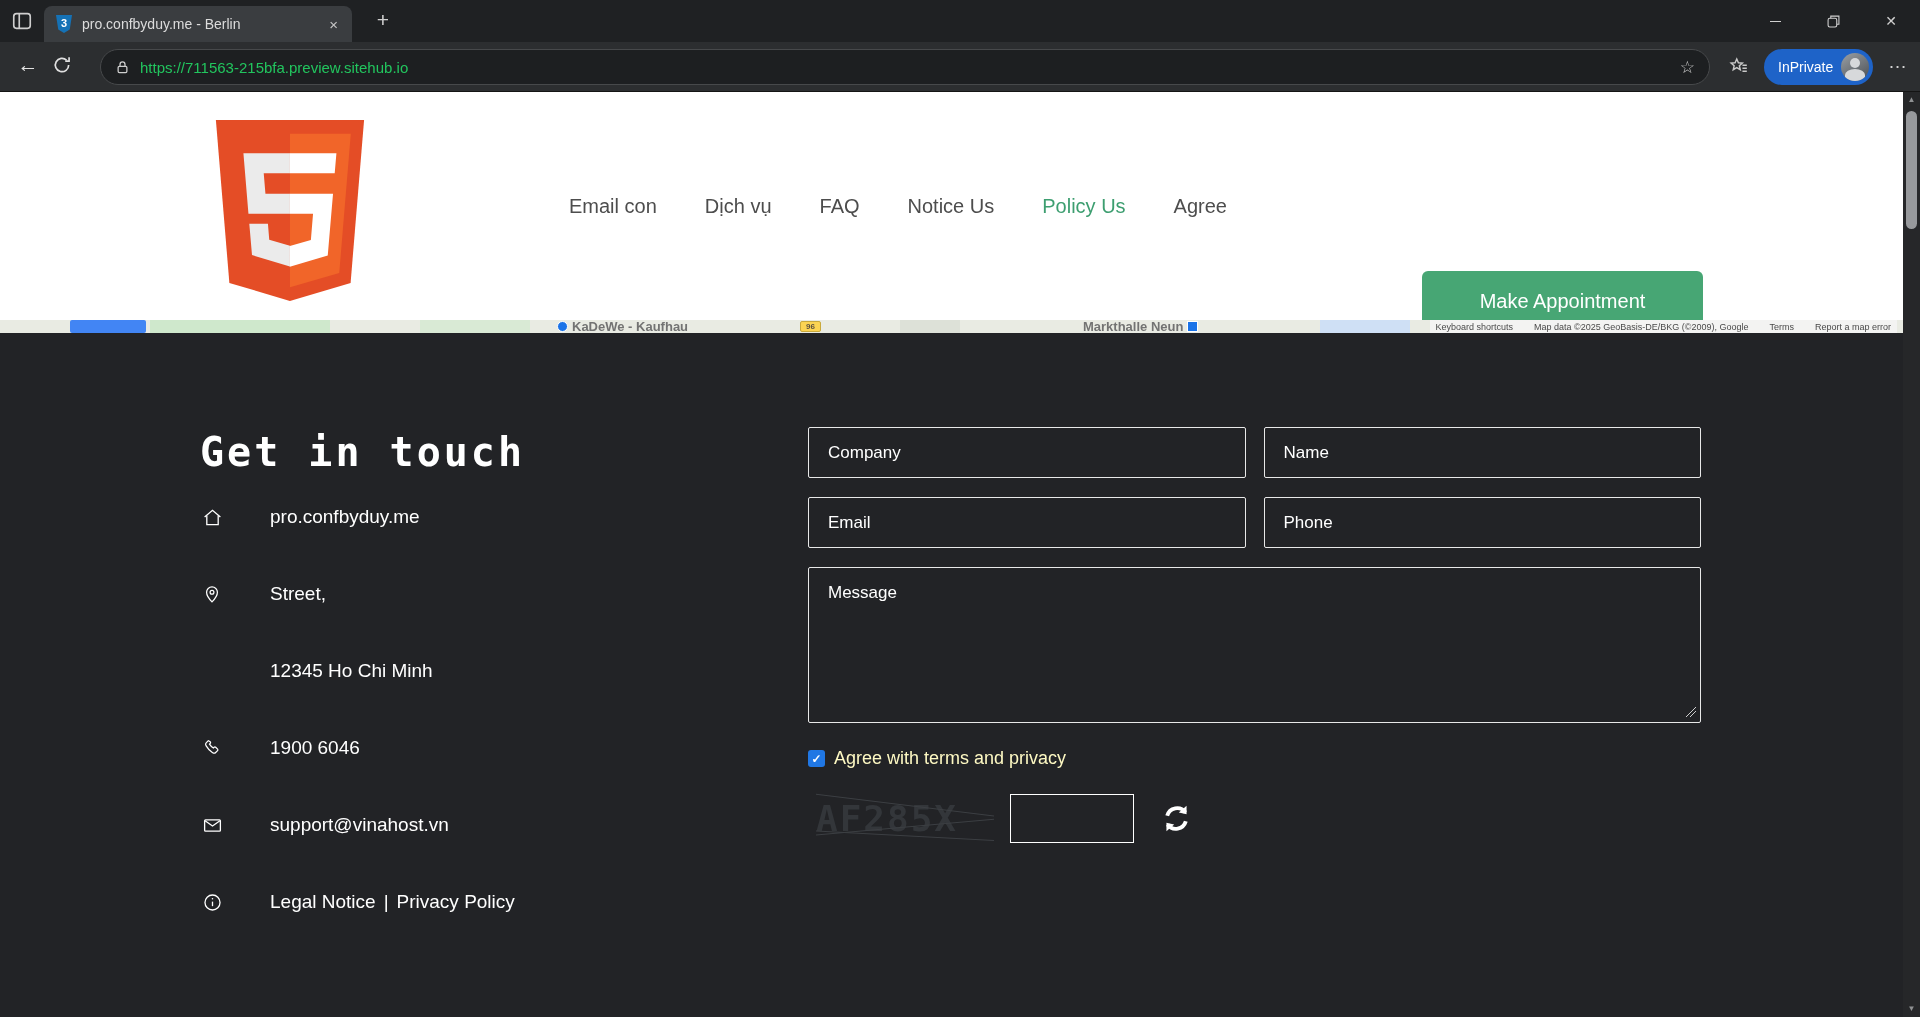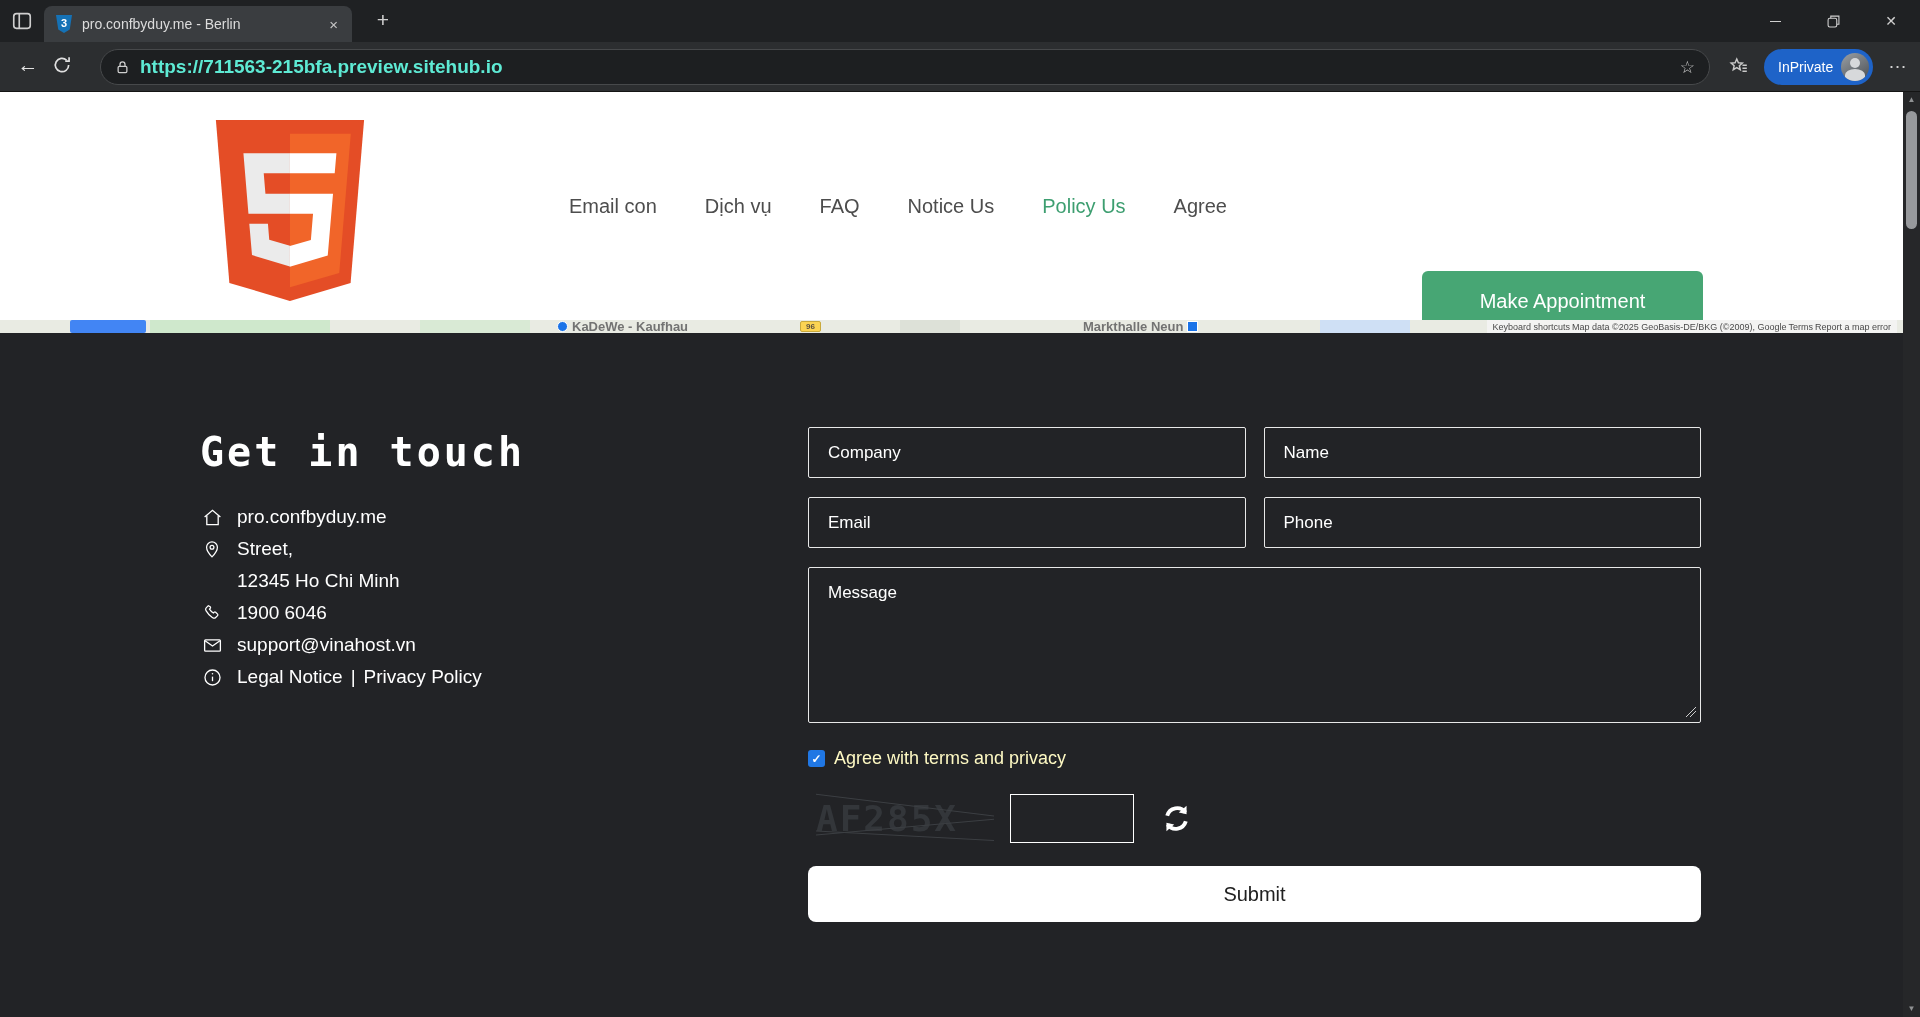--- a/index.html
+++ b/index.html
@@ -15,21 +15,21 @@
   .tab-close { color:#c6c6c6; font-size:15px; padding:0 4px; }
   .new-tab { position:absolute; left:368px; top:6px; color:#cfcfcf; font-size:21px; width:30px; height:30px; text-align:center; line-height:28px; }
   .win-controls { position:absolute; right:0; top:0; height:42px; display:flex; }
   .win-btn { width:58px; height:42px; display:flex; align-items:center; justify-content:center; color:#d0d0d0; font-size:14px; }
   .min-line { width:11px; height:1px; background:#d0d0d0; }
 
   .toolbar { position:absolute; top:42px; left:0; width:1920px; height:50px; background:#2c2e30; border-bottom:1px solid #141414; }
   .back { position:absolute; left:14px; top:11px; font-size:21px; color:#e2e2e2; width:28px; text-align:center; }
   .reload { position:absolute; left:52px; top:13px; }
   .url-pill { position:absolute; left:100px; top:7px; width:1610px; height:36px; background:#1d1f21; border:1px solid #47494b; border-radius:18px; display:flex; align-items:center; padding:0 14px; }
-  .url-text { color:#5eead4; font-size:19px; margin-left:10px; flex:1;font-weight:bold; }
+  .url-text { color:#22c55e; font-size:15px; margin-left:10px; flex:1; }
   .star { color:#c9c9c9; font-size:17px; }
   .fav-hub { position:absolute; left:1728px; top:14px; }
   .inprivate { position:absolute; left:1764px; top:7px; height:36px; border-radius:18px; background:#1e63c8; display:flex; align-items:center; padding:0 4px 0 14px; }
   .inprivate-label { color:#fff; font-size:14px; }
   .avatar { width:28px; height:28px; border-radius:50%; margin-left:8px; background:linear-gradient(145deg,#9aa0a6,#4a4e52); position:relative; overflow:hidden; }
   .avatar .head { position:absolute; left:9px; top:5px; width:10px; height:10px; border-radius:50%; background:#d7d9db; }
   .avatar .bust { position:absolute; left:4px; top:16px; width:20px; height:12px; border-radius:50% 50% 0 0; background:#d7d9db; }
   .more { position:absolute; right:12px; top:9px; color:#d5d5d5; font-size:19px; letter-spacing:1px; }
 
   
@@ -43,27 +43,27 @@
 
   
   .map-strip { position:absolute; top:228px; left:0; right:0; height:13px; background:#e9ebe3; overflow:hidden; }
   .patch { position:absolute; top:0; height:13px; }
   .blue-box { position:absolute; left:70px; top:0; width:76px; height:13px; background:#4285f4; border-radius:2px; }
   .poi { position:absolute; top:0; height:13px; display:flex; align-items:center; gap:4px; }
   .poi-dot { width:11px; height:11px; border-radius:50%; background:#1a73e8; border:1.5px solid #fff; flex:0 0 auto; }
   .poi-sq { width:11px; height:11px; background:#1a73e8; border:1.5px solid #fff; flex:0 0 auto; }
   .poi-label { color:#737373; font-size:13px; font-weight:bold; white-space:nowrap; }
   .road-badge { position:absolute; left:800px; top:1px; width:21px; height:11px; background:#fcd452; border:1px solid #c9a93c; border-radius:2px; color:#5f5340; font-size:8px; font-weight:bold; text-align:center; line-height:9px; }
-  .attrib { position:absolute; right:6px; top:0; height:13px; display:flex; align-items:center; gap:2px; background:rgba(245,245,245,.85); padding:0 6px; }
+  .attrib { position:absolute; right:6px; top:0; height:13px; display:flex; align-items:center; gap:21px; background:rgba(245,245,245,.85); padding:0 6px; }
   .attrib span { font-size:9px; color:#4a4a4a; white-space:nowrap; }
 
   
   .dark { position:absolute; top:241px; left:0; right:0; bottom:0; background:#222326; color:#fff; }
   .gi-heading { position:absolute; left:200px; top:96px; font-family:"DejaVu Sans Mono",monospace; font-weight:bold; font-size:40px; letter-spacing:3px; color:#fff; }
-  .contact-list { position:absolute; left:199px; top:168px; display:grid; grid-template-columns:26px auto; column-gap:12px; row-gap:0; }
+  .contact-list { position:absolute; left:199px; top:168px; display:grid; grid-template-columns:26px auto; column-gap:12px; row-gap:0;gap:45px; }
   .c-icon { height:32px; display:flex; align-items:center; justify-content:center; }
   .c-text { height:32px; display:flex; align-items:center; font-size:19px; color:#fff; white-space:nowrap; }
 
   .form { position:absolute; left:808px; top:94px; width:893px; }
   .f-row { display:grid; grid-template-columns:1fr 1fr; gap:18px; margin-bottom:19px; }
   .field { height:51px; background:transparent; border:1px solid #e8e8e8; border-radius:2px; color:#fff; font-size:17px; padding:0 19px; font-family:"Liberation Sans",sans-serif; width:100%; }
   .field::placeholder { color:#ffffff; opacity:1; }
   textarea.field { height:156px; padding:15px 19px; resize:none; display:block; }
   .ta-wrap { position:relative; margin-bottom:0; }
   .ta-grip { position:absolute; right:5px; bottom:6px; width:10px; height:10px; background:
@@ -276,21 +276,20 @@
         <input class="captcha-input" type="text" style="">
         <span class="cap-refresh">
           <svg width="31" height="31" viewBox="0 0 24 24" fill="none">
             <path d="M18.9 7.2A8 8 0 0 0 4.8 9.8" stroke="#fff" stroke-width="3"></path>
             <polygon points="19.8,2.2 19.8,8.8 13.8,7.3" fill="#fff"></polygon>
             <path d="M5.1 16.8a8 8 0 0 0 14.1-2.6" stroke="#fff" stroke-width="3"></path>
             <polygon points="4.2,21.8 4.2,15.2 10.2,16.7" fill="#fff"></polygon>
           </svg>
         </span>
       </div>
-      <button class="submit">Submit</button>
     </form>
   </div>
 </div>
 
 <div class="scrollbar">
   <div class="sb-arrow">▲</div>
   <div class="sb-thumb"></div>
   <div class="sb-arrow down">▼</div>
 </div>
 

